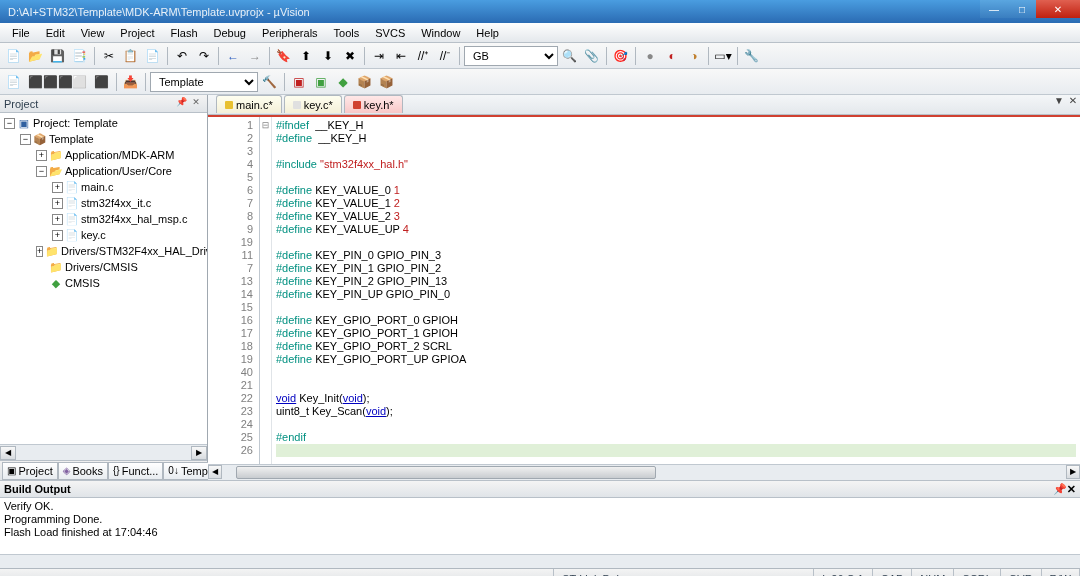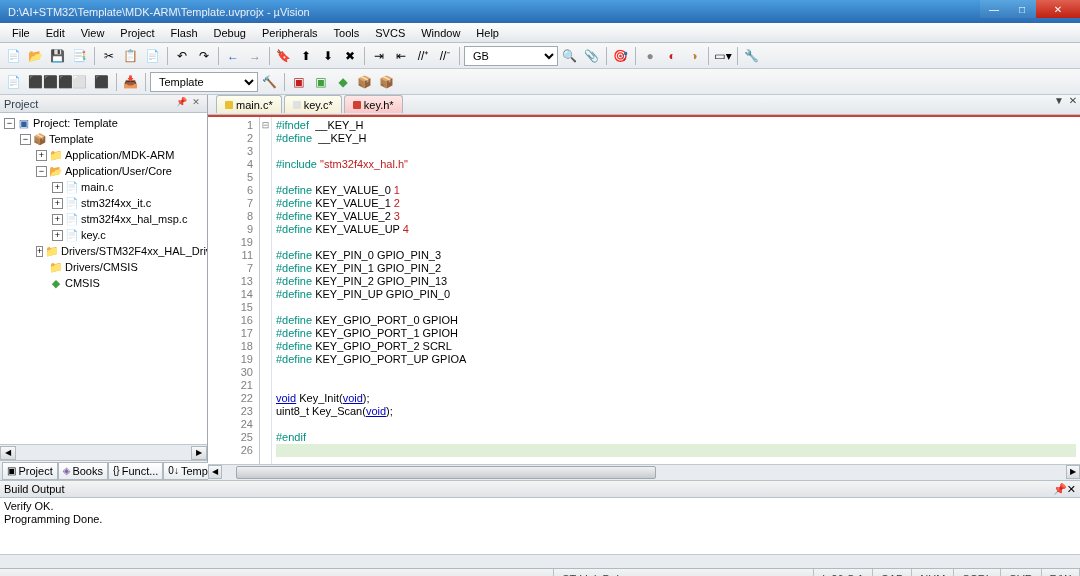--- a/index.html
+++ b/index.html
@@ -63,21 +63,21 @@
 .code { flex:1; font-family:Consolas,monospace; font-size:11px; white-space:pre; padding:2px 4px; line-height:13px; color:#000; overflow:hidden; }
 .code .kw { color:#0000c0;text-decoration:underline; }
 .code .pp { color:#009080; }
 .code .str { color:#c02020; }
 .code .num { color:#c02020; }
 .code .hl { background:#e0f0d8; display:block; }
 .edscroll { height:16px; background:#e8ecf0; border-top:1px solid #c0c8d0; display:flex; }
 .edscroll .hsbar { flex:1; position:relative; }
 .edscroll .hthumb { position:absolute; left:14px; width:420px; top:1px; bottom:1px; background:linear-gradient(#f0f0f0,#c8ccd0); border:1px solid #a0a8b0; border-radius:2px; }
 
-.buildhdr { height:18px; background:linear-gradient(#f4f4f4,#e0e4e8); border-top:1px solid #b8c0c8; border-bottom:1px solid #b8c0c8; display:flex; align-items:center; padding:0 4px; }
+.buildhdr { height:18px; background:linear-gradient(#f4f4f4,#e0e4e8); border-top:1px solid #b8c0c8; border-bottom:1px solid #b8c0c8; display:flex; align-items:center; padding:0 4px;font-weight:bold; }
 .buildhdr .pspacer { flex:1; }
 .buildbody { height:56px; background:#fff; font-family:Consolas,monospace; font-size:11px; padding:2px 4px; line-height:13px; overflow:hidden; position:relative; }
 .buildbody .bline { white-space:pre; }
 .buildscroll { height:14px; background:#e8ecf0; border-top:1px solid #c0c8d0; }
 
 .status { height:20px; background:linear-gradient(#f4f4f4,#d8dce0); border-top:1px solid #b0b8c0; display:flex; align-items:center; font-size:10px; color:#304050; }
 .status .scell { padding:0 8px; border-right:1px solid #b8c0c8; height:100%; display:flex; align-items:center; }
 .status .sflex { flex:1; }
 </style>
 </head>
@@ -289,21 +289,21 @@
           <div>19</div>
           <div>11</div>
           <div>7</div>
           <div>13</div>
           <div>14</div>
           <div>15</div>
           <div>16</div>
           <div>17</div>
           <div>18</div>
           <div>19</div>
-          <div>30</div>
+          <div>40</div>
           <div>21</div>
           <div>22</div>
           <div>23</div>
           <div>24</div>
           <div>25</div>
           <div>26</div>
         </div>
       <div class="foldcol" id="foldcol">
           <div class="fmark">⊟</div>
           <div class="fmark"></div>
@@ -372,20 +372,21 @@
 
 <div class="buildhdr">
   <span>Build Output</span>
   <span class="pspacer"></span>
   <span class="pbtn">📌</span>
   <span class="pbtn">✕</span>
 </div>
 <div class="buildbody" id="buildbody">
     <div class="bline">Verify OK.</div>
     <div class="bline">Programming Done.</div>
+    <div class="bline">Flash Load finished at 17:04:46</div>
   </div>
 <div class="buildscroll"></div>
 
 <div class="status">
   <div class="scell sflex"></div>
   <div class="scell" style="min-width:260px">ST-Link Debugger</div>
   <div class="scell">L:26 C:1</div>
   <div class="scell">CAP</div>
   <div class="scell">NUM</div>
   <div class="scell">SCRL</div>

